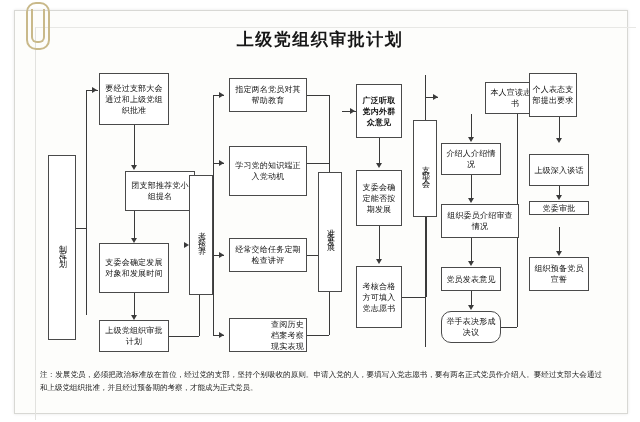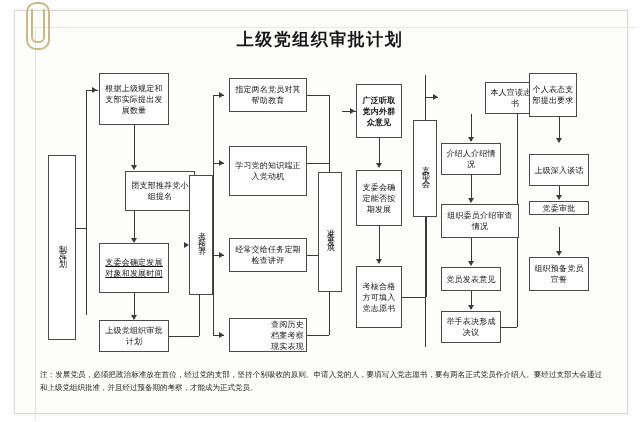--- a/index.html
+++ b/index.html
@@ -152,29 +152,29 @@
 
   <div class="title">上级党组织审批计划</div>
 
   <div class="box vert" style="left:48px; top:155px; width:28px; height:185px;">制定计划</div>
 
   <div class="ln v" style="left:86px; top:90px; height:225px;"></div>
   <div class="ln h" style="left:76px; top:228px; width:10px;"></div>
 
   <div class="ln h" style="left:86px; top:90px; width:12px;"></div>
   <div class="arw right" style="left:92px; top:87px;"></div>
-  <div class="box" style="left:99px; top:73px; width:70px; height:52px;">根据上级规定和支部实际提出发展数量</div>
+  <div class="box" style="left:99px; top:73px; width:70px; height:52px;">要经过支部大会通过和上级党组织批准</div>
 
   <div class="ln v" style="left:134px; top:125px; height:43px;"></div>
   <div class="arw down" style="left:131px; top:165px;"></div>
   <div class="box" style="left:99px; top:171px; width:70px; height:40px;margin-left:26px;">团支部推荐党小组提名</div>
 
   <div class="ln v" style="left:134px; top:211px; height:30px;"></div>
   <div class="arw down" style="left:131px; top:238px;"></div>
-  <div class="box" style="left:99px; top:243px; width:70px; height:50px;text-decoration:underline;">支委会确定发展对象和发展时间</div>
+  <div class="box" style="left:99px; top:243px; width:70px; height:50px;">支委会确定发展对象和发展时间</div>
 
   <div class="ln v" style="left:134px; top:293px; height:25px;"></div>
   <div class="arw down" style="left:131px; top:315px;"></div>
   <div class="box" style="left:99px; top:320px; width:70px; height:32px;">上级党组织审批计划</div>
 
   <div class="ln h" style="left:169px; top:336px; width:30px;"></div>
   <div class="ln v" style="left:199px; top:245px; height:91px;"></div>
   <div class="ln h" style="left:190px; top:245px; width:9px;"></div>
   <div class="arw right" style="left:184px; top:242px;"></div>
 
@@ -239,21 +239,21 @@
   <div class="ln v" style="left:471px; top:175px; height:26px;"></div>
   <div class="arw down" style="left:468px; top:198px;"></div>
   <div class="box" style="left:441px; top:204px; width:78px; height:34px;">组织委员介绍审查情况</div>
 
   <div class="ln v" style="left:471px; top:238px; height:26px;"></div>
   <div class="arw down" style="left:468px; top:261px;"></div>
   <div class="box" style="left:441px; top:267px; width:60px; height:24px;">党员发表意见</div>
 
   <div class="ln v" style="left:471px; top:291px; height:17px;"></div>
   <div class="arw down" style="left:468px; top:305px;"></div>
-  <div class="box" style="left:441px; top:311px; width:60px; height:32px;">举手表决形成决议</div>
+  <div class="box" style="left:441px; top:311px; width:60px; height:32px;border-radius:10px;">举手表决形成决议</div>
 
   <div class="ln h" style="left:501px; top:327px; width:16px;"></div>
   <div class="ln v" style="left:517px; top:92px; height:235px;"></div>
   <div class="ln h" style="left:517px; top:92px; width:9px;"></div>
   <div class="arw right" style="left:521px; top:89px;"></div>
 
   <div class="box" style="left:529px; top:73px; width:48px; height:44px;">个人表态支部提出要求</div>
   <div class="ln v" style="left:559px; top:117px; height:24px;"></div>
   <div class="arw down" style="left:556px; top:138px;"></div>
 

